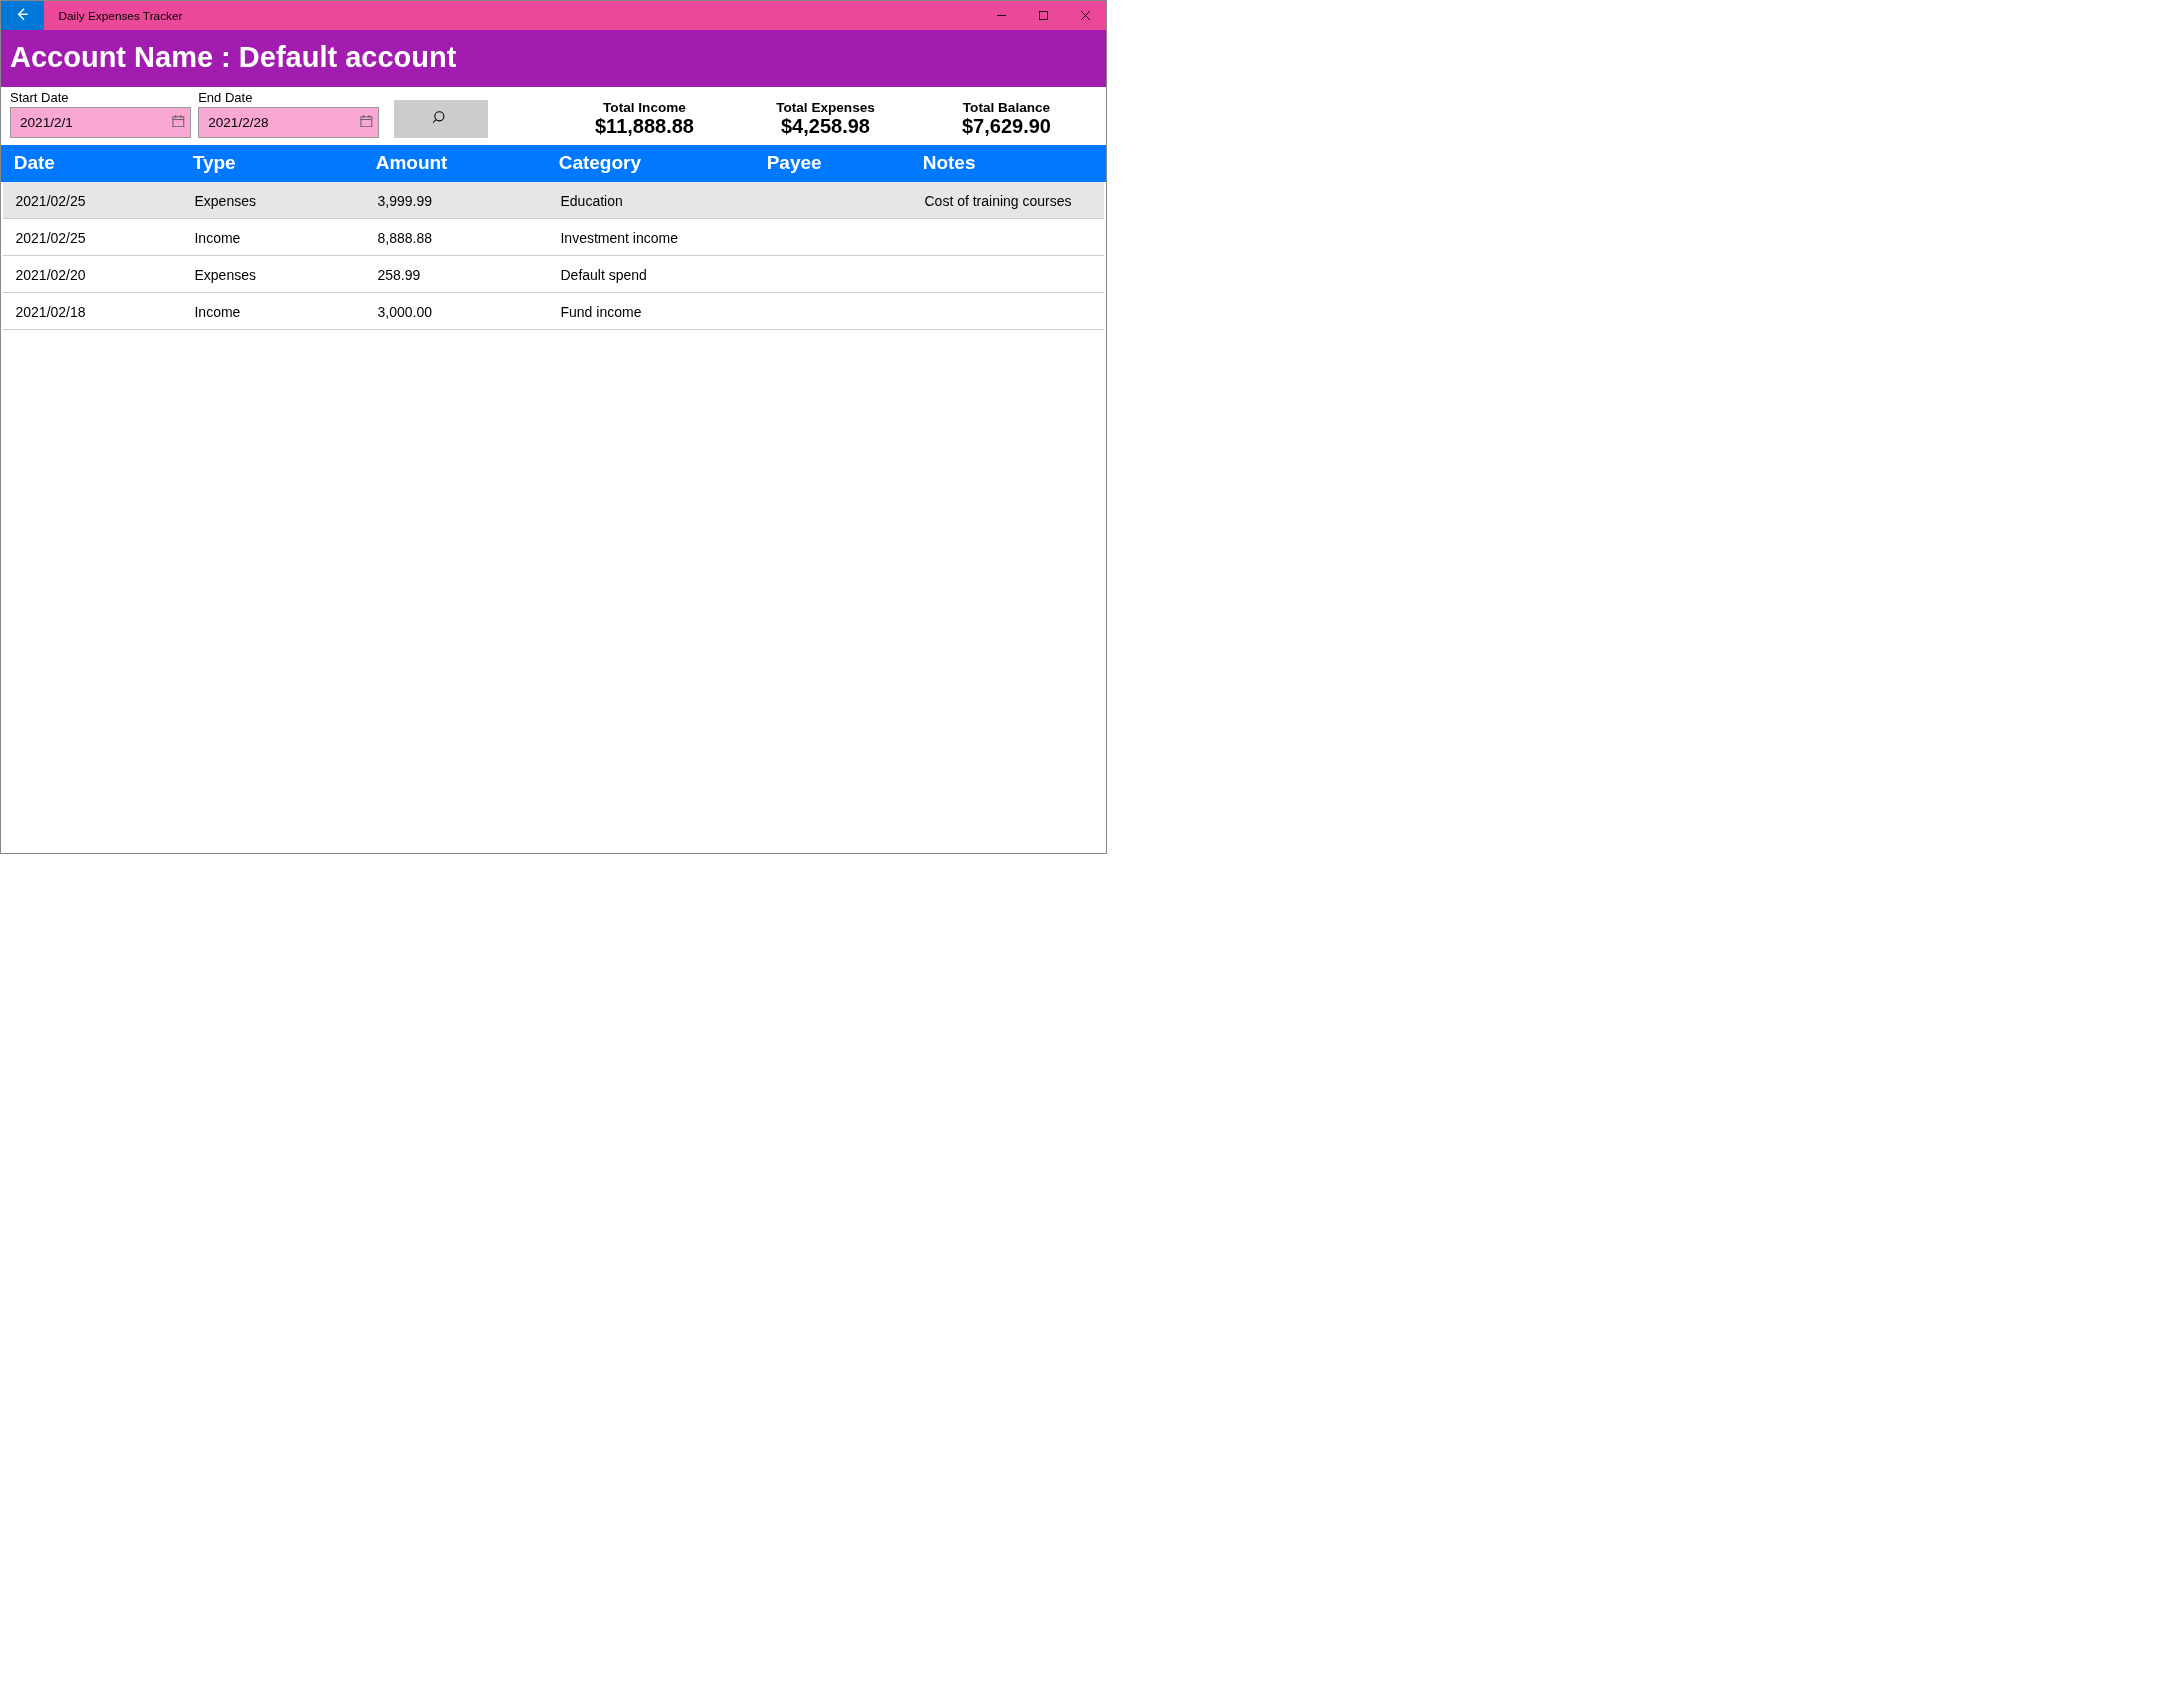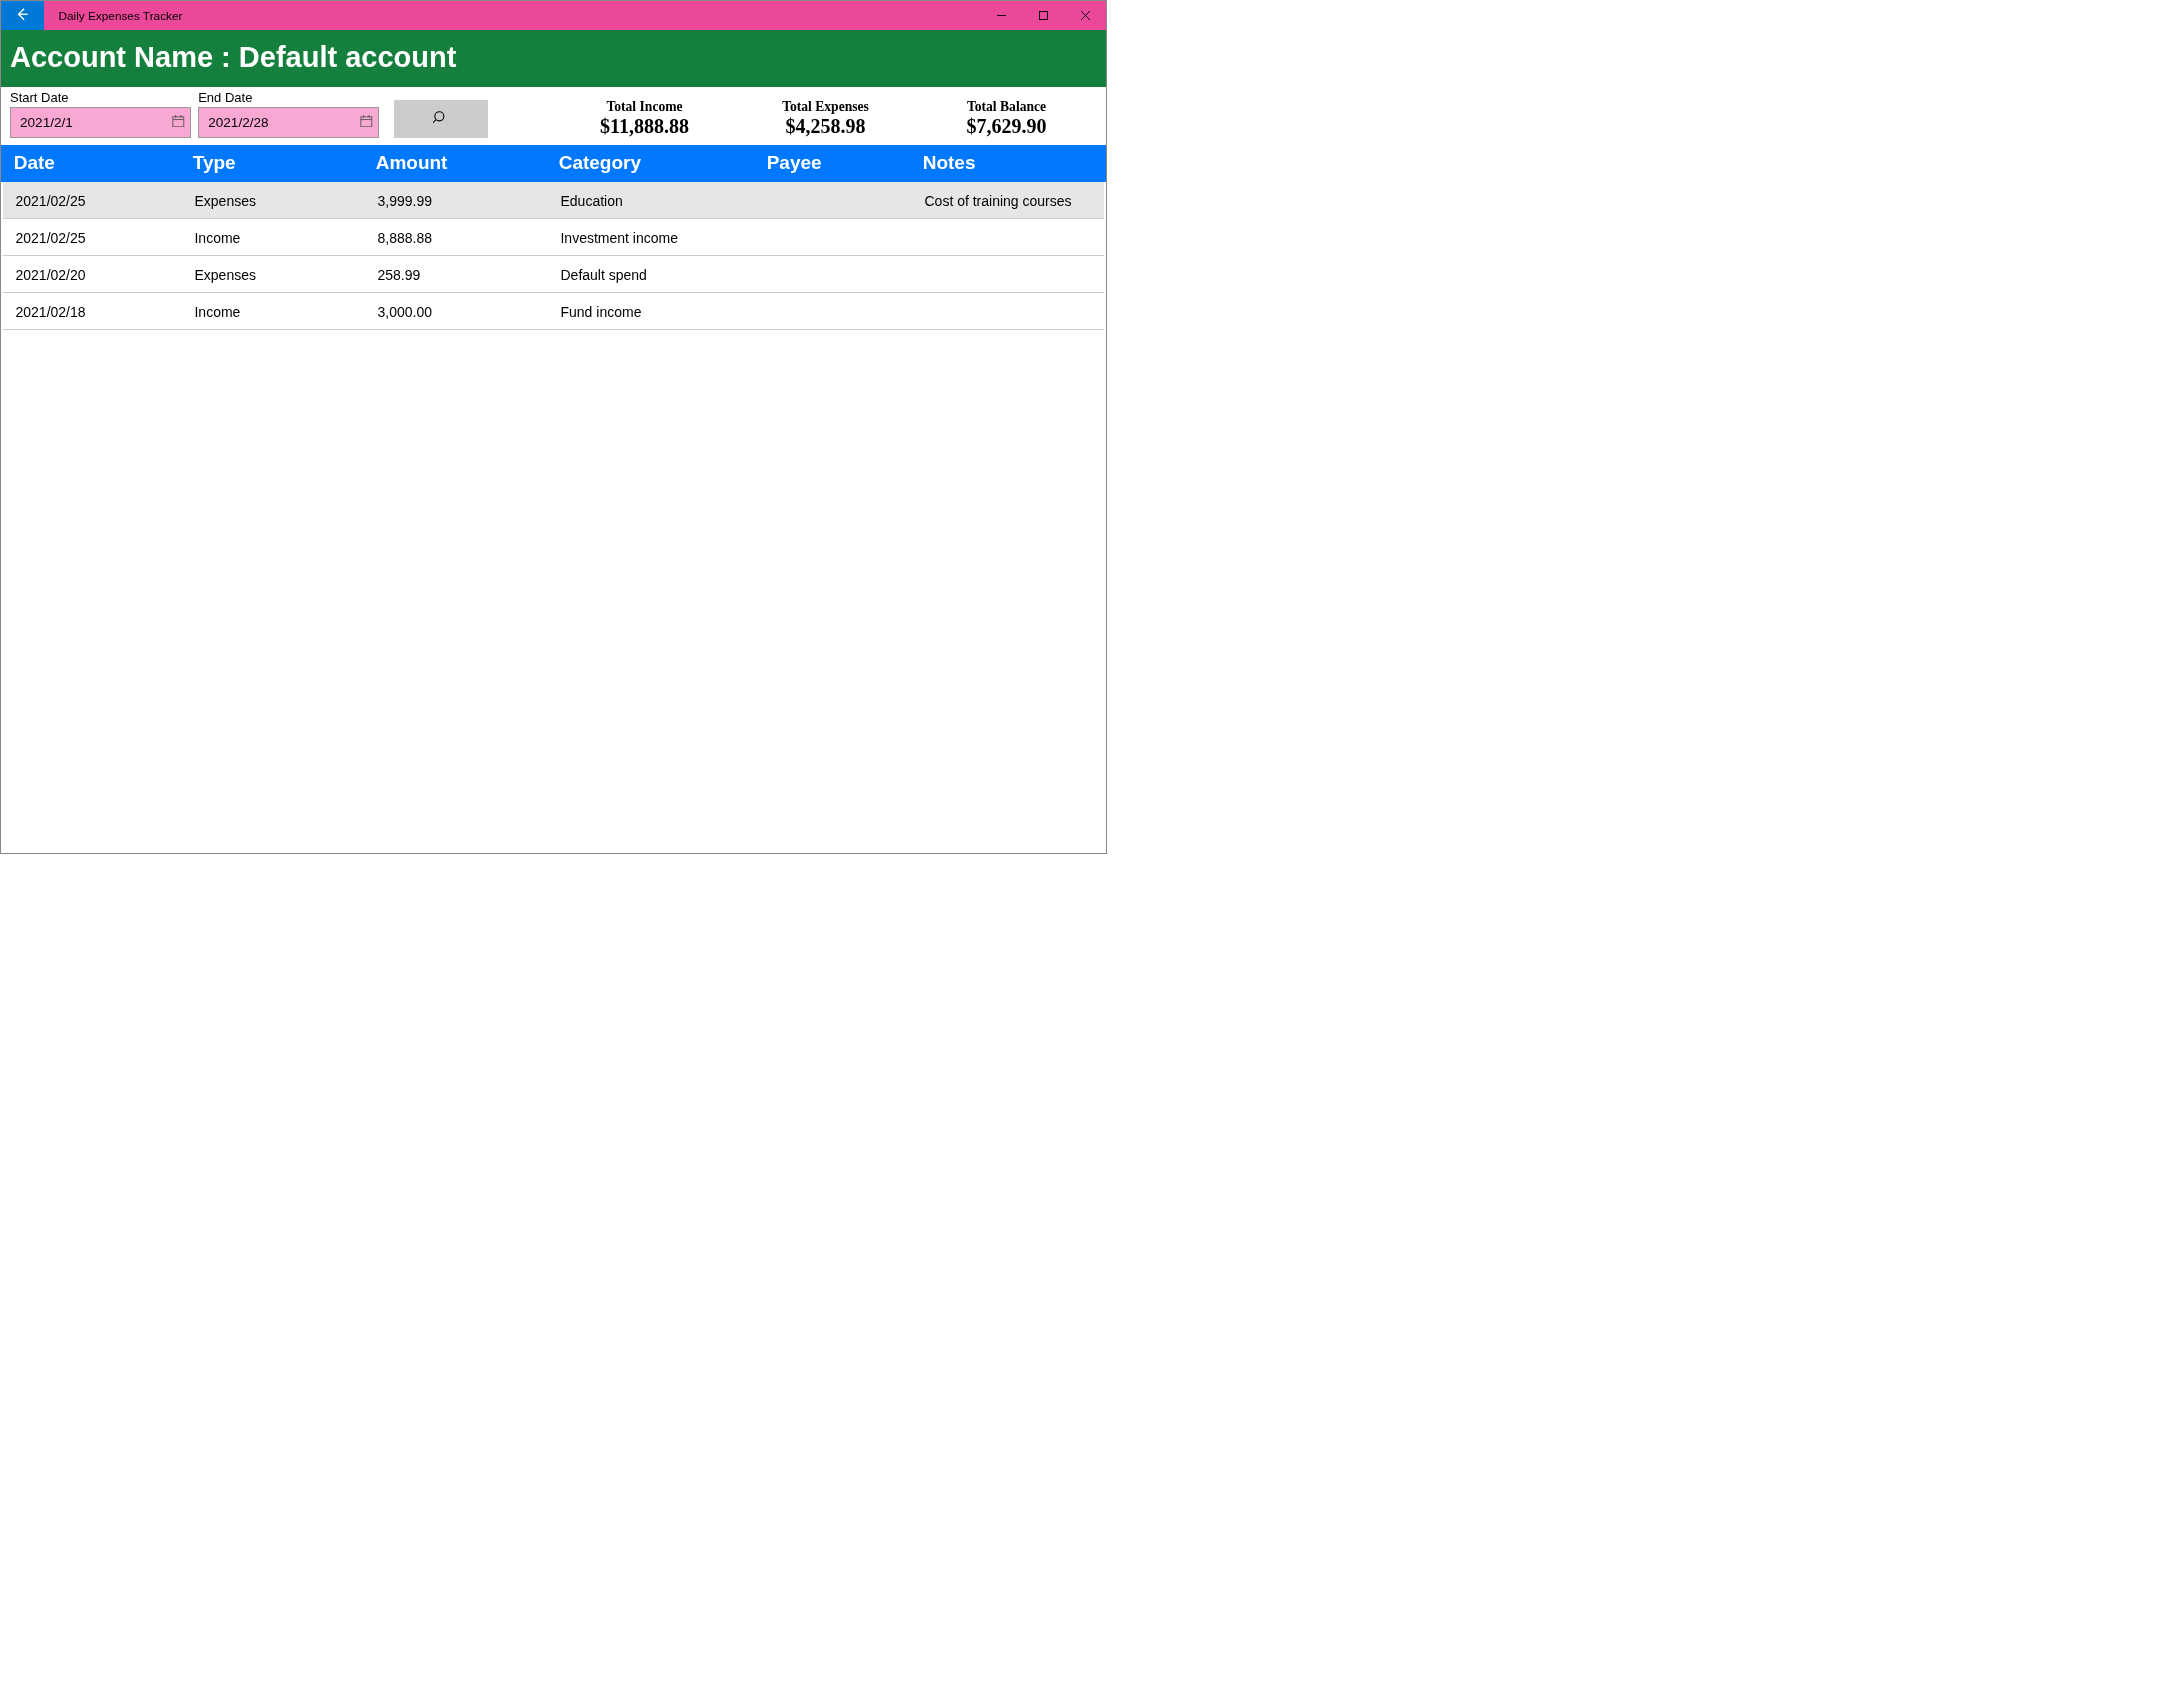--- a/index.html
+++ b/index.html
@@ -44,21 +44,21 @@
   }
   .win-btn {
     width: 42px;
     display: flex;
     align-items: center;
     justify-content: center;
   }
   .win-btn svg { width: 9px; height: 9px; }
   
   .account-header {
-    background: #15803d;
+    background: #a21caf;
     color: #fff;
     padding: 11px 9px 12.7px 9px;
     font-size: 29px;
     font-weight: 600;
     flex-shrink: 0;
   }
   
   .filterbar {
     display: flex;
     align-items: flex-end;
@@ -94,21 +94,20 @@
     align-items: center;
     justify-content: center;
     margin-left: 7.2px;
   }
   .search-btn svg { width: 14.5px; height: 14.5px; }
   .spacer { flex: 1; }
   .summary {
     display: flex;
     gap: 0px;
     align-items: flex-start;
-    font-family: Liberation Serif, serif;
   }
   .summary-item {
     text-align: center;
     width: 181px;
   }
   .summary-item .label { font-size: 13.6px; font-weight: 600; }
   .summary-item .value { font-size: 20px; font-weight: 700; }
   
   .table-head {
     background: #0078ff;

